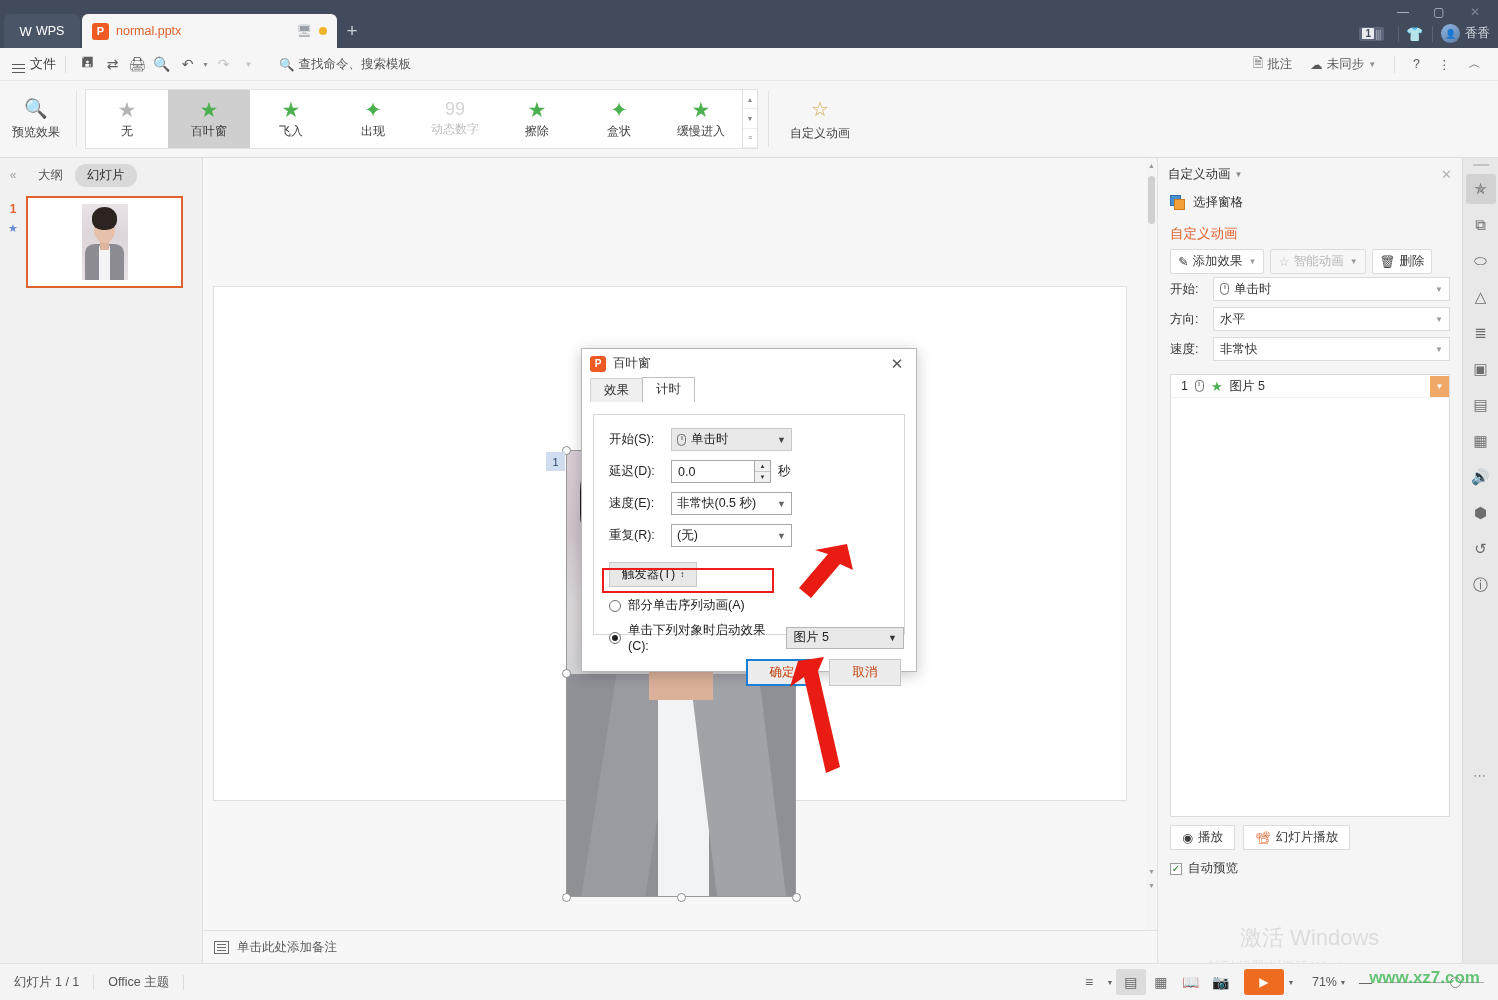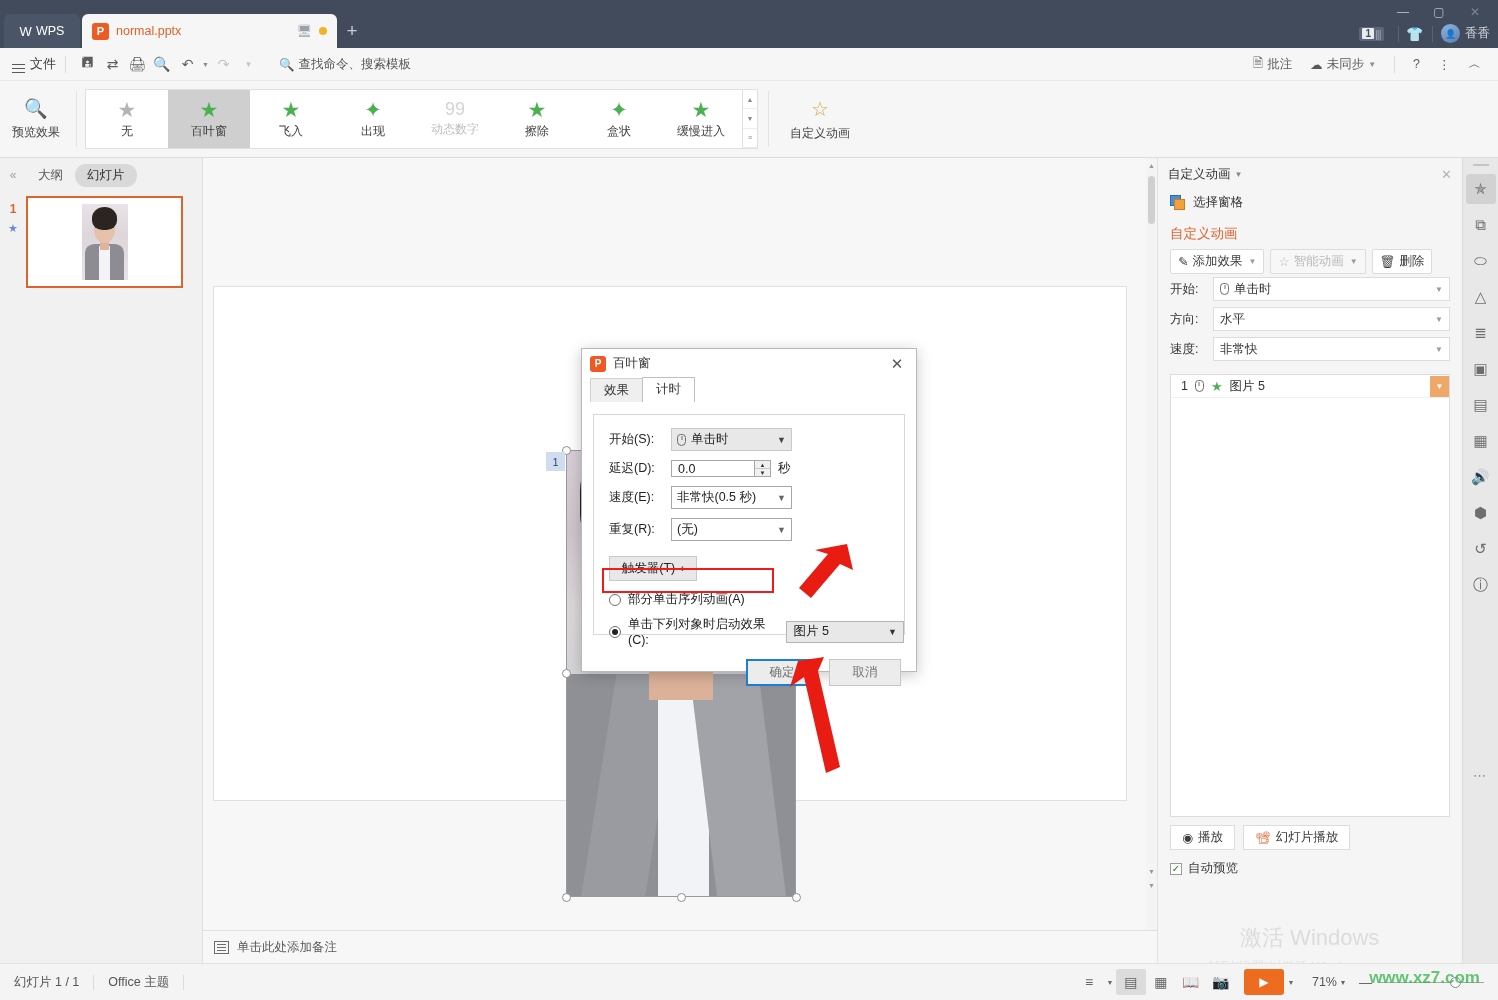--- a/index.html
+++ b/index.html
@@ -336,21 +336,21 @@
     margin:12px 11px; border:1px solid #d7d7d7; background:#fff;
     height:221px; padding:13px 0 0 0; position:relative;
   }
   .frm-row { display:flex; align-items:center; padding:0 0 9px 15px; }
   .frm-lab { width:62px; font-size:12.5px; color:#222; }
   .dd-grey {
     width:121px; height:23px; background:#e8e8e8; border:1px solid #c9c9c9;
     display:flex; align-items:center; padding:0 5px; gap:5px; font-size:12.5px; color:#222;
   }
   .dd-grey .cr { margin-left:auto; font-size:9px; color:#444; }
-  .spin-wrap { display:flex; align-items:stretch; width:100px; height:17px;}
+  .spin-wrap { display:flex; align-items:stretch; width:100px; height:23px;}
   .spin-in { flex:1; background:#fff; border:1px solid #a7a7a7; border-right:none;
     display:flex; align-items:center; padding-left:6px; font-size:12.5px; color:#222;}
   .spin-btns { width:17px; border:1px solid #a7a7a7; background:#f0f0f0; display:flex; flex-direction:column;}
   .spin-btns i { flex:1; display:flex; align-items:center; justify-content:center; font-size:6px; color:#333; font-style:normal;}
   .spin-btns i:first-child{ border-bottom:1px solid #c8c8c8;}
   .unit { font-size:12.5px; color:#222; margin-left:7px;}
   .dd-white {
     width:121px; height:23px; background:#fff; border:1px solid #a7a7a7;
     display:flex; align-items:center; padding:0 5px; font-size:12.5px; color:#222;
   }
@@ -370,21 +370,21 @@
     border:2px solid #ee1c1c; pointer-events:none;
   }
   .dd-obj {
     width:126px; height:22px; background:#e8e8e8; border:1px solid #b5b5b5;
     display:flex; align-items:center; padding:0 6px; font-size:12.5px; color:#222; margin-left:5px;
   }
   .dd-obj .cr { margin-left:auto; font-size:9px; color:#333;}
   .dlg-foot { display:flex; justify-content:flex-end; gap:11px; padding:12px 15px 0 0; }
   .dlg-btn {
     width:72px; height:27px; background:#ececec; border:1px solid #c6c6c6;
-    display:flex; align-items:center; justify-content:center; font-size:12.5px; color:#737373;
+    display:flex; align-items:center; justify-content:center; font-size:12.5px; color:#c2410c;
   }
   .dlg-btn.focus { border:2px solid #1b7fd4; }
 
   
   .arrow-svg { position:absolute; pointer-events:none; }
 </style>
 </head>
 <body>
 
 <div id="app">

